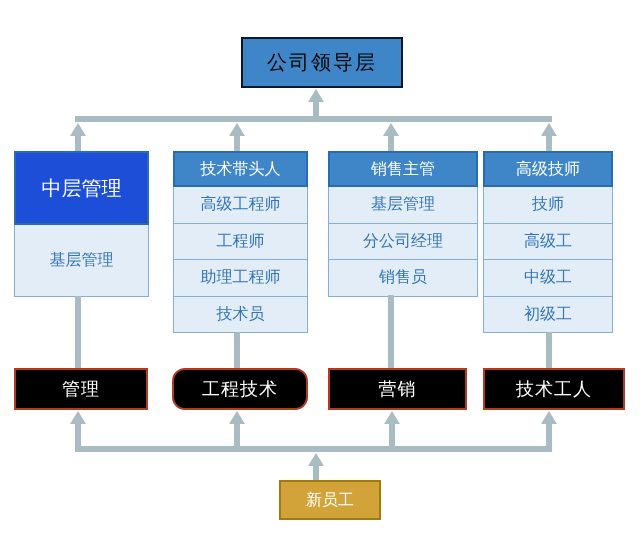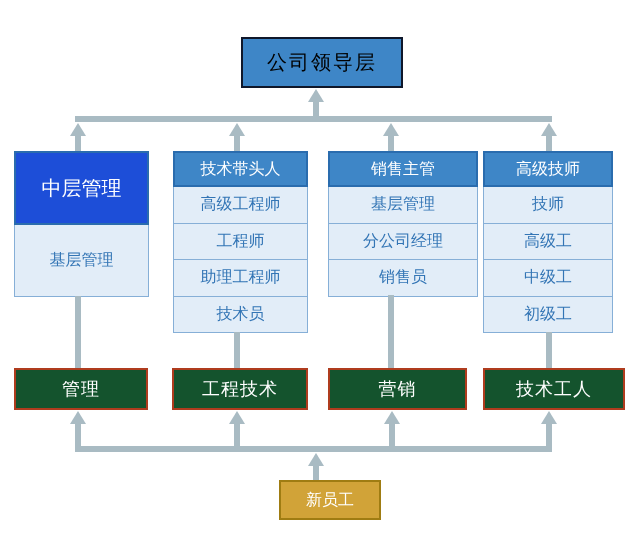--- a/index.html
+++ b/index.html
@@ -58,21 +58,21 @@
     background: #e2edf8;
     border: 1px solid #86afd7;
     border-top: none;
     color: #3375b5;
     font-size: 16px;
     display: flex; align-items: center; justify-content: center;
   }
 
   
   .category {
-    background: #14532d;
+    background: #000000;
     border: 2px solid #af3c1e;
     color: #ffffff;
     font-size: 18px;
     letter-spacing: 1px;
   }
 
   
   .entry {
     background: #d1a338;
     border: 2px solid #9f7c12;
@@ -139,21 +139,21 @@
     <div class="col-cell">中级工</div>
     <div class="col-cell">初级工</div>
   </div>
 
   <div class="vline" style="left:75px;  top:296px; height:72px;"></div>
   <div class="vline" style="left:234px; top:332px; height:36px;"></div>
   <div class="vline" style="left:388px; top:295px; height:73px;"></div>
   <div class="vline" style="left:546px; top:332px; height:36px;"></div>
 
   <div class="box category" style="left:14px;  top:368px; width:134px; height:42px;">管理</div>
-  <div class="box category" style="left:172px; top:368px; width:136px; height:42px;">工程技术</div>
+  <div class="box category" style="left:172px; top:368px; width:136px; height:42px;border-radius:13px;">工程技术</div>
   <div class="box category" style="left:328px; top:368px; width:139px; height:42px;">营销</div>
   <div class="box category" style="left:483px; top:368px; width:142px; height:42px;">技术工人</div>
 
   <div class="arrow-up" style="left:70px;  top:411px;"></div>
   <div class="vline" style="left:75px;  top:423px; height:23px;"></div>
   <div class="arrow-up" style="left:229px; top:411px;"></div>
   <div class="vline" style="left:234px; top:423px; height:23px;"></div>
   <div class="arrow-up" style="left:384px; top:411px;"></div>
   <div class="vline" style="left:389px; top:423px; height:23px;"></div>
   <div class="arrow-up" style="left:541px; top:411px;"></div>

